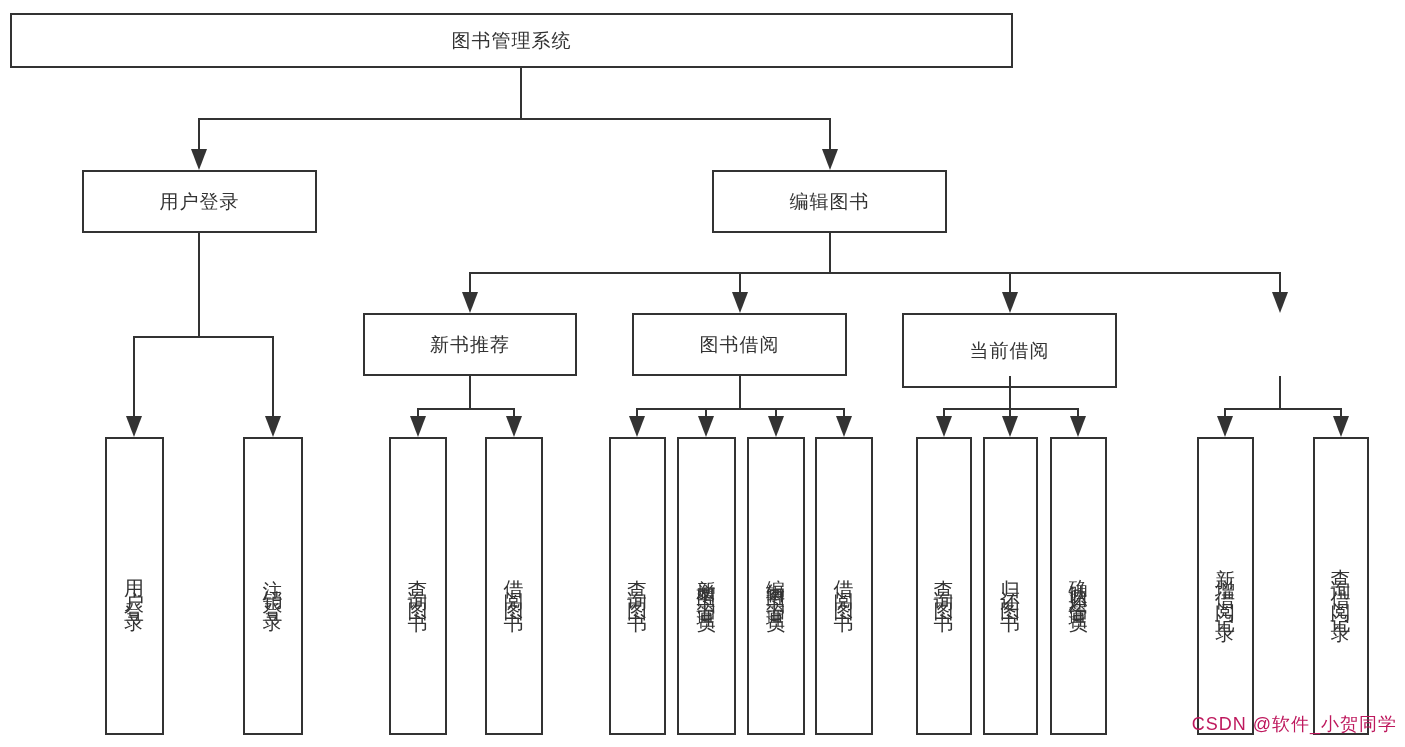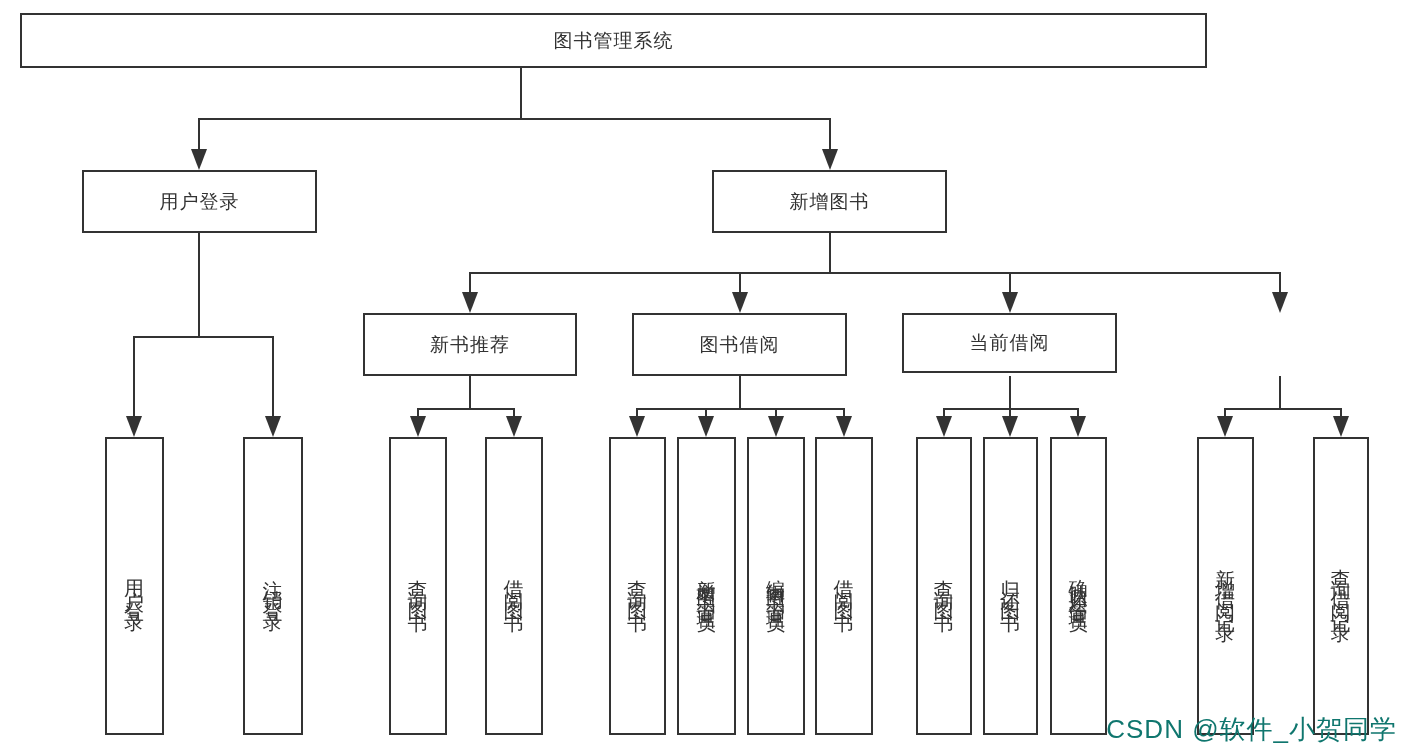--- a/index.html
+++ b/index.html
@@ -20,44 +20,44 @@
   .vnode span.tight{letter-spacing:5px;font-size:19px;}
   .hline{position:absolute;height:2px;background:#333333;}
   .vline{position:absolute;width:2px;background:#333333;}
   .arrow{
     position:absolute;width:0;height:0;
     border-left:8px solid transparent;border-right:8px solid transparent;
     border-top:21px solid #333333;
   }
   .watermark{
     position:absolute;top:712px;right:8px;
-    font-size:26px;color:#0f766e;letter-spacing:1px;white-space:nowrap;
+    font-size:18px;color:#be185d;letter-spacing:1px;white-space:nowrap;
   }
 </style>
 </head>
 <body>
 
 <div class="canvas">
 
-  <div class="node" style="left:20px;top:13px;width:1187px;height:55px">
+  <div class="node" style="left:10px;top:13px;width:1003px;height:55px">
     <span>图书管理系统</span>
   </div>
 
   <div class="vline" style="left:520px;top:68px;height:50px"></div>
   <div class="hline" style="left:198px;top:118px;width:633px"></div>
   <div class="vline" style="left:198px;top:118px;height:31px"></div>
   <div class="vline" style="left:829px;top:118px;height:31px"></div>
   <div class="arrow" style="left:191px;top:149px"></div>
   <div class="arrow" style="left:822px;top:149px"></div>
 
   <div class="node" style="left:82px;top:170px;width:235px;height:63px">
     <span>用户登录</span>
   </div>
   <div class="node" style="left:712px;top:170px;width:235px;height:63px">
-    <span>新增图书</span>
+    <span>编辑图书</span>
   </div>
 
   <div class="vline" style="left:198px;top:233px;height:103px"></div>
   <div class="hline" style="left:133px;top:336px;width:141px"></div>
   <div class="vline" style="left:133px;top:336px;height:80px"></div>
   <div class="vline" style="left:272px;top:336px;height:80px"></div>
   <div class="arrow" style="left:126px;top:416px"></div>
   <div class="arrow" style="left:265px;top:416px"></div>
 
   <div class="vline" style="left:829px;top:233px;height:39px"></div>
@@ -70,21 +70,21 @@
   <div class="arrow" style="left:732px;top:292px"></div>
   <div class="arrow" style="left:1002px;top:292px"></div>
   <div class="arrow" style="left:1272px;top:292px"></div>
 
   <div class="node" style="left:632px;top:313px;width:215px;height:63px">
     <span>图书借阅</span>
   </div>
   <div class="node" style="left:363px;top:313px;width:214px;height:63px">
     <span>新书推荐</span>
   </div>
-  <div class="node" style="left:902px;top:313px;width:215px;height:60px">
+  <div class="node" style="left:902px;top:313px;width:215px;height:75px">
     <span>当前借阅</span>
   </div>
 
   <div class="vline" style="left:469px;top:376px;height:32px"></div>
   <div class="hline" style="left:417px;top:408px;width:97px"></div>
   <div class="vline" style="left:417px;top:408px;height:8px"></div>
   <div class="vline" style="left:513px;top:408px;height:8px"></div>
   <div class="arrow" style="left:410px;top:416px"></div>
   <div class="arrow" style="left:506px;top:416px"></div>
 

